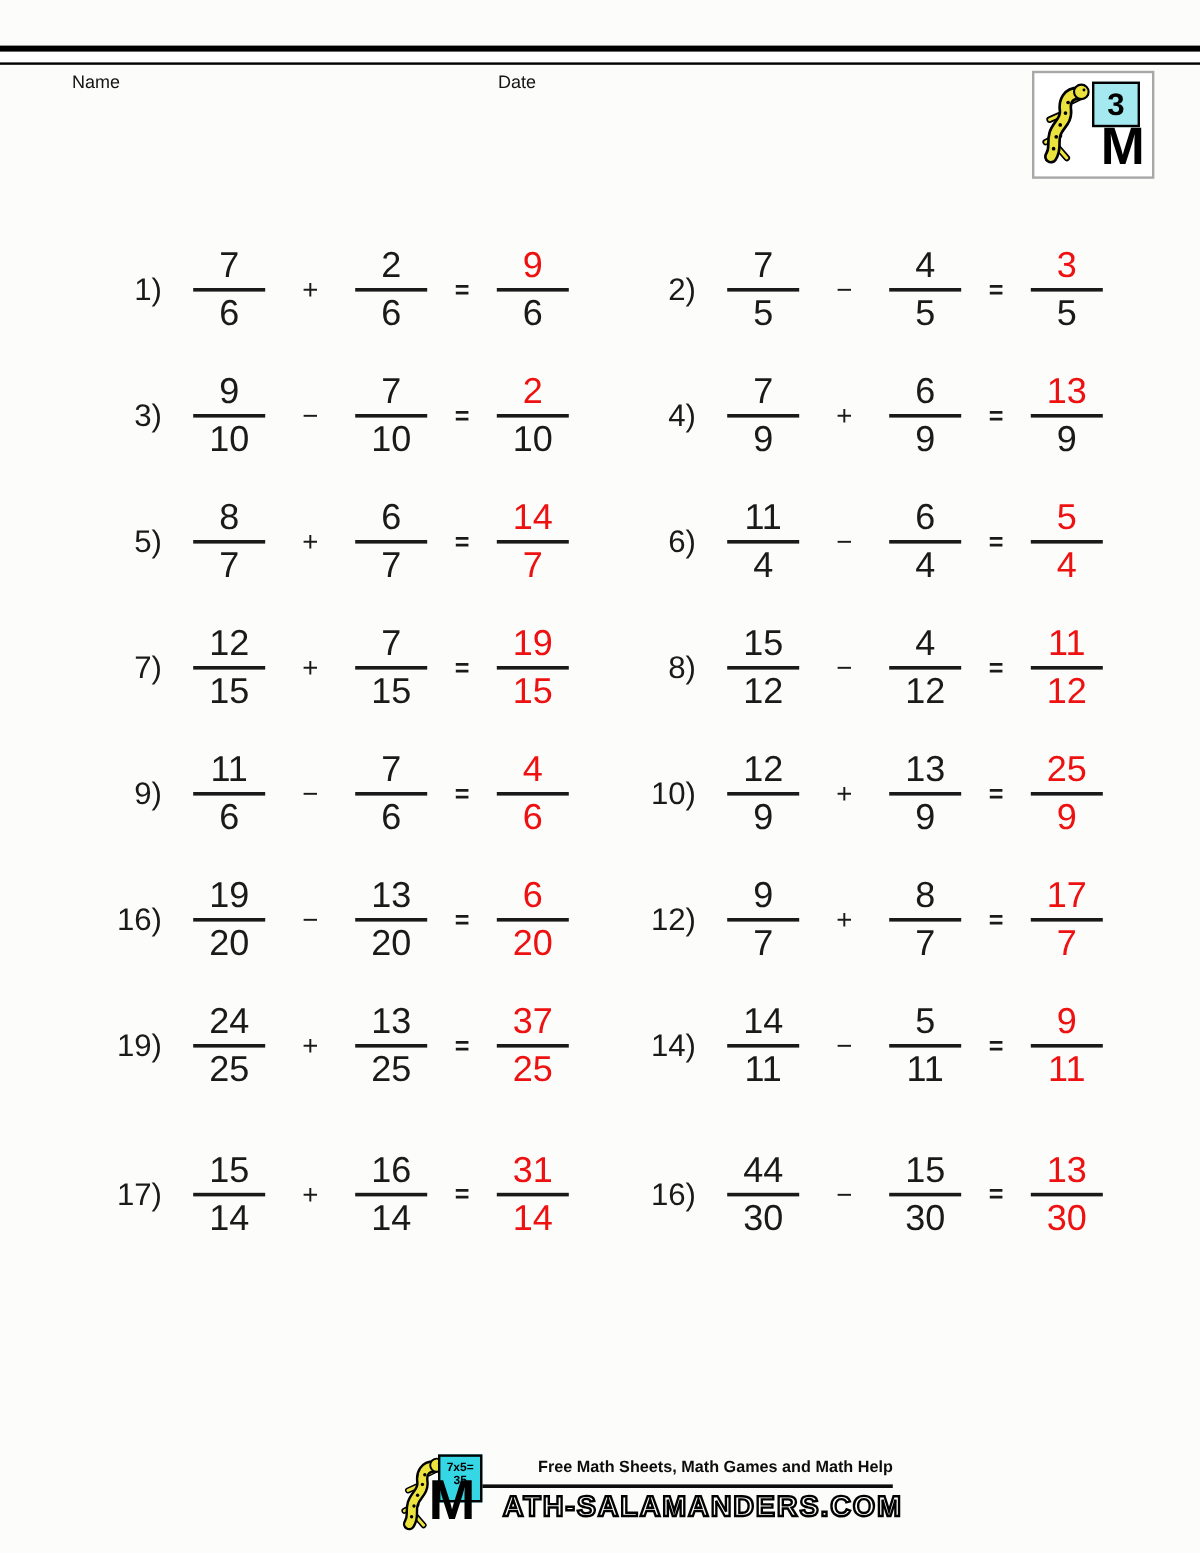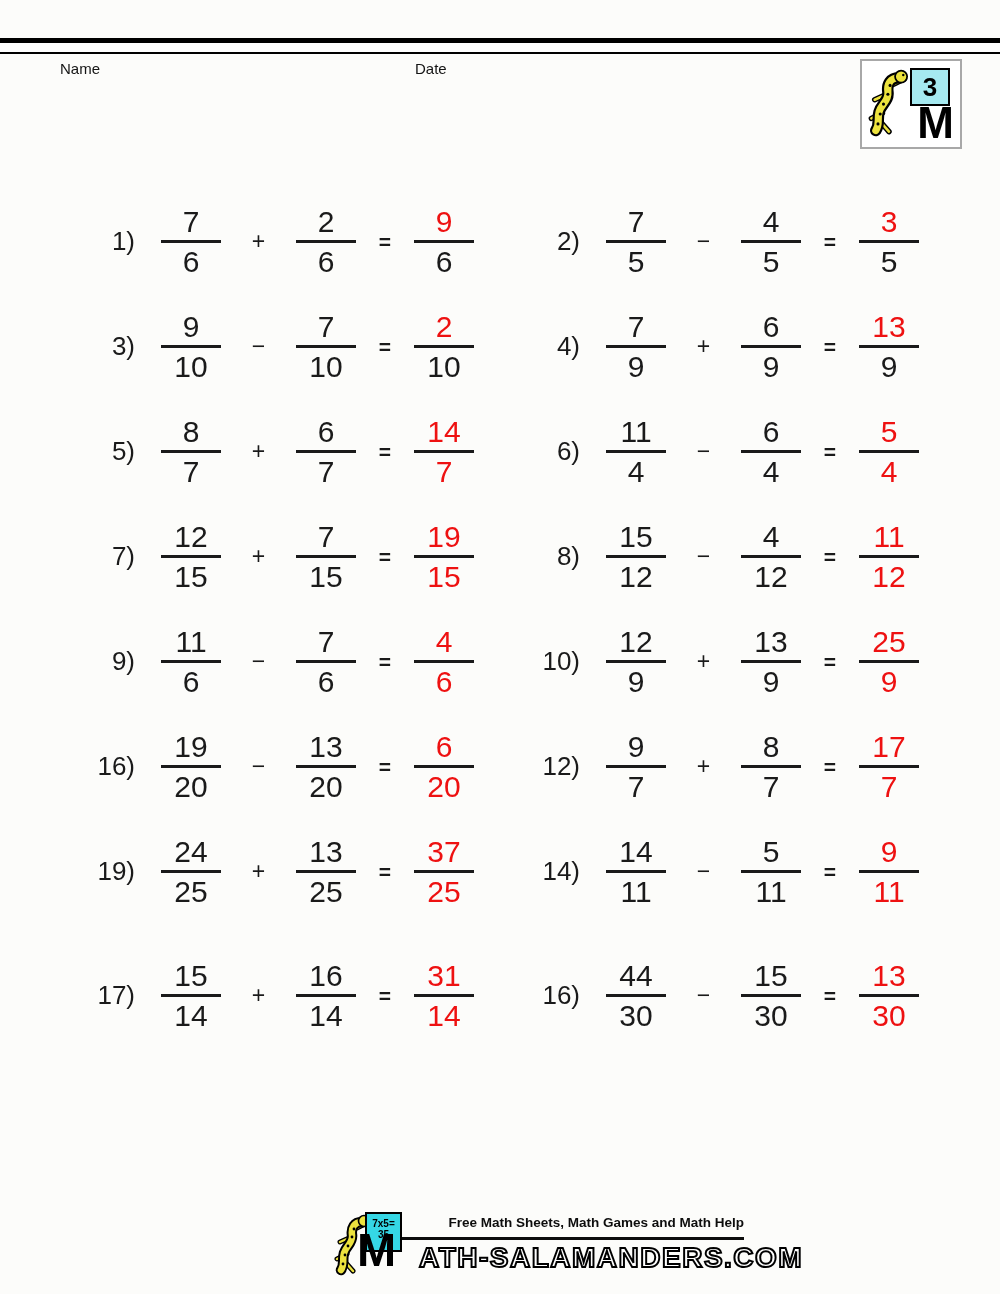--- a/index.html
+++ b/index.html
@@ -41,21 +41,21 @@
   .answer.dred .fd { color:var(--answer-red,#ee1111); }
 
   
   .footer { position:absolute; left:0; top:1208px; width:1000px; height:90px;padding-left:12px; }
   .f-sal { position:absolute; left:333px; top:6px; }
   .f-board { position:absolute; left:365px; top:4px; width:33px; height:32px; background:var(--board-cyan,#35d7e5);
              border:2px solid #000; text-align:center; color:#000; font-weight:bold; font-size:10px; line-height:11px; padding-top:4px; }
   .f-tagline { position:absolute; left:402px; top:7px; width:342px; text-align:right; font-size:13.5px; font-weight:bold; color:#0d0d0d; }
   .f-line { position:absolute; left:402px; top:29px; width:342px; height:3px; background:#0d0d0d; }
   .f-m { position:absolute; left:357px; top:18px; font-size:47px; font-weight:900; line-height:1; color:#000; letter-spacing:-2px; }
-  .f-brand { position:absolute; left:419px; top:34px; font-size:28px; font-weight:900; letter-spacing:1.5px;
+  .f-brand { position:absolute; left:419px; top:34px; font-size:24px; font-weight:900; letter-spacing:1.5px;
              color:#fff; -webkit-text-stroke:2px #000; white-space:nowrap; }
 </style>
 </head>
 <body>
 
 <div class="page">
 
   <div class="topbar"></div>
 
   <div class="name-label">Name</div>

